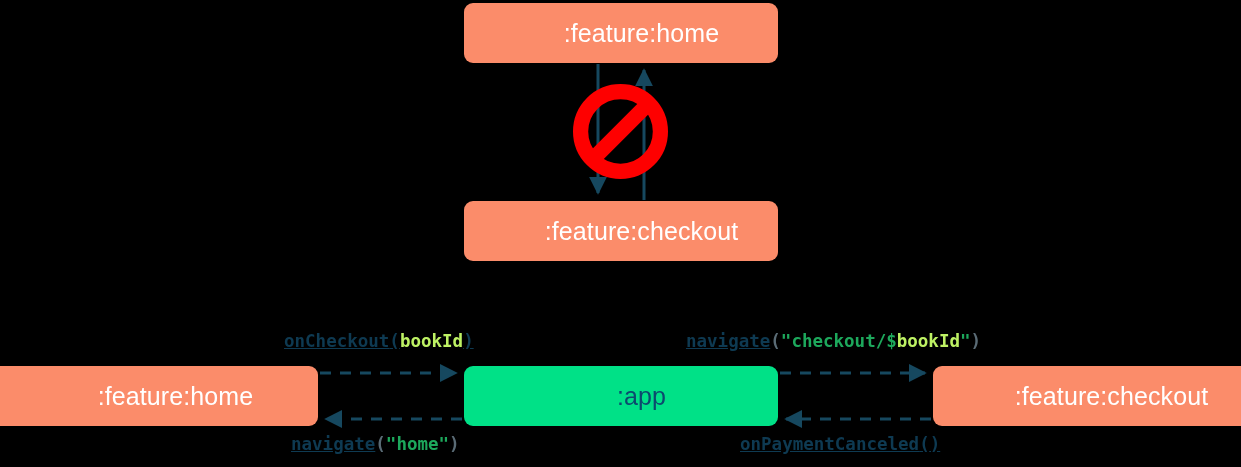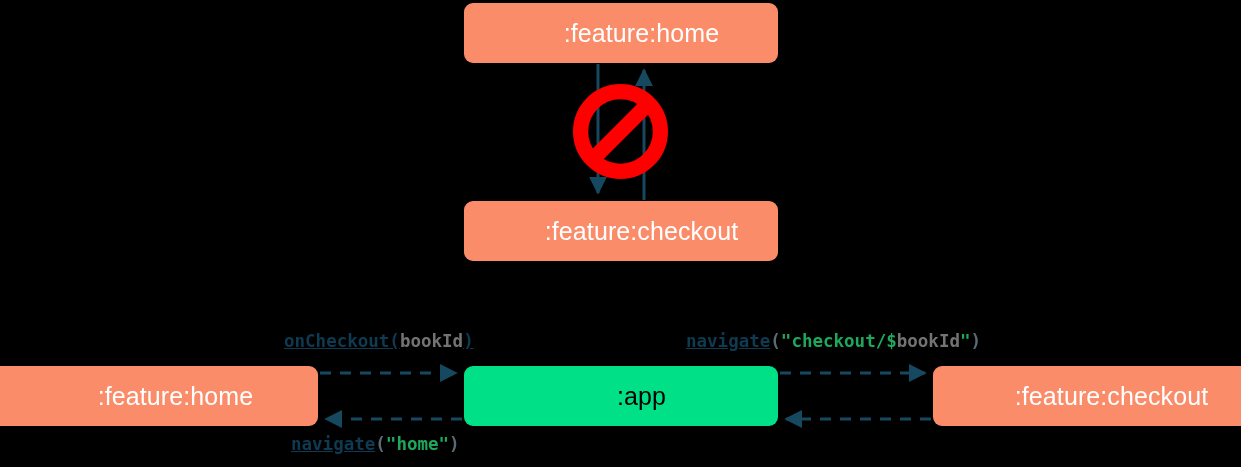--- a/index.html
+++ b/index.html
@@ -31,21 +31,21 @@
   }
   .node-label {
     font-size: 25px;
     font-weight: 400;
     letter-spacing: 0.1px;
     white-space: nowrap;
   }
   .node.salmon { background: #FB8C6A; }
   .node.salmon .node-label { color: #FFFFFF; }
   .node.green  { background: #00E187; }
-  .node.green .node-label { color: #000000; }
+  .node.green .node-label { color: #0c4a6e; }
 
   
   #node-home-top     { left: 464px; top: 3px;   width: 314px; height: 60px; }
   #node-checkout-top { left: 464px; top: 201px; width: 314px; height: 60px; }
 
   
   #node-home-bottom     { left: -8px;  top: 366px; width: 326px; height: 60px; }
   #node-app             { left: 464px; top: 366px; width: 314px; height: 60px; }
   #node-checkout-bottom { left: 933px; top: 366px; width: 316px; height: 60px; }
 
@@ -63,21 +63,21 @@
     position: absolute;
     font-family: "DejaVu Sans Mono", "Liberation Mono", monospace;
     font-size: 17.5px;
     font-weight: bold;
     white-space: nowrap;
     letter-spacing: 0px;
   }
   .tok-fn    { color: #0E3A52; text-decoration: underline; }
   .tok-punct { color: #5A6B75; }
   .tok-str   { color: #1DA85C; }
-  .tok-var   { color: #737373; }
+  .tok-var   { color: #bef264; }
 
   #label-on-checkout      { left: 284px; top: 331px; }
   #label-navigate-ck      { left: 686px; top: 331px; }
   #label-navigate-home    { left: 291px; top: 434px; }
   #label-on-payment-cancel{ left: 740px; top: 434px; }
 
   
   #forbidden-sign {
     position: absolute;
     left: 573px;
@@ -141,14 +141,17 @@
   </div>
 
   <div class="edge-label" id="label-navigate-ck">
     <span class="tok-fn">navigate</span><span class="tok-punct">(</span><span class="tok-str">"checkout/</span><span class="tok-str">$</span><span class="tok-var">bookId</span><span class="tok-str">"</span><span class="tok-punct">)</span>
   </div>
 
   <div class="edge-label" id="label-navigate-home">
     <span class="tok-fn">navigate</span><span class="tok-punct">(</span><span class="tok-str">"home"</span><span class="tok-punct">)</span>
   </div>
 
+  <div class="edge-label" id="label-on-payment-cancel">
+    <span class="tok-fn">onPaymentCanceled</span><span class="tok-fn">(</span><span class="tok-fn">)</span>
+  </div>
 
 </div>
 
 </body></html>

